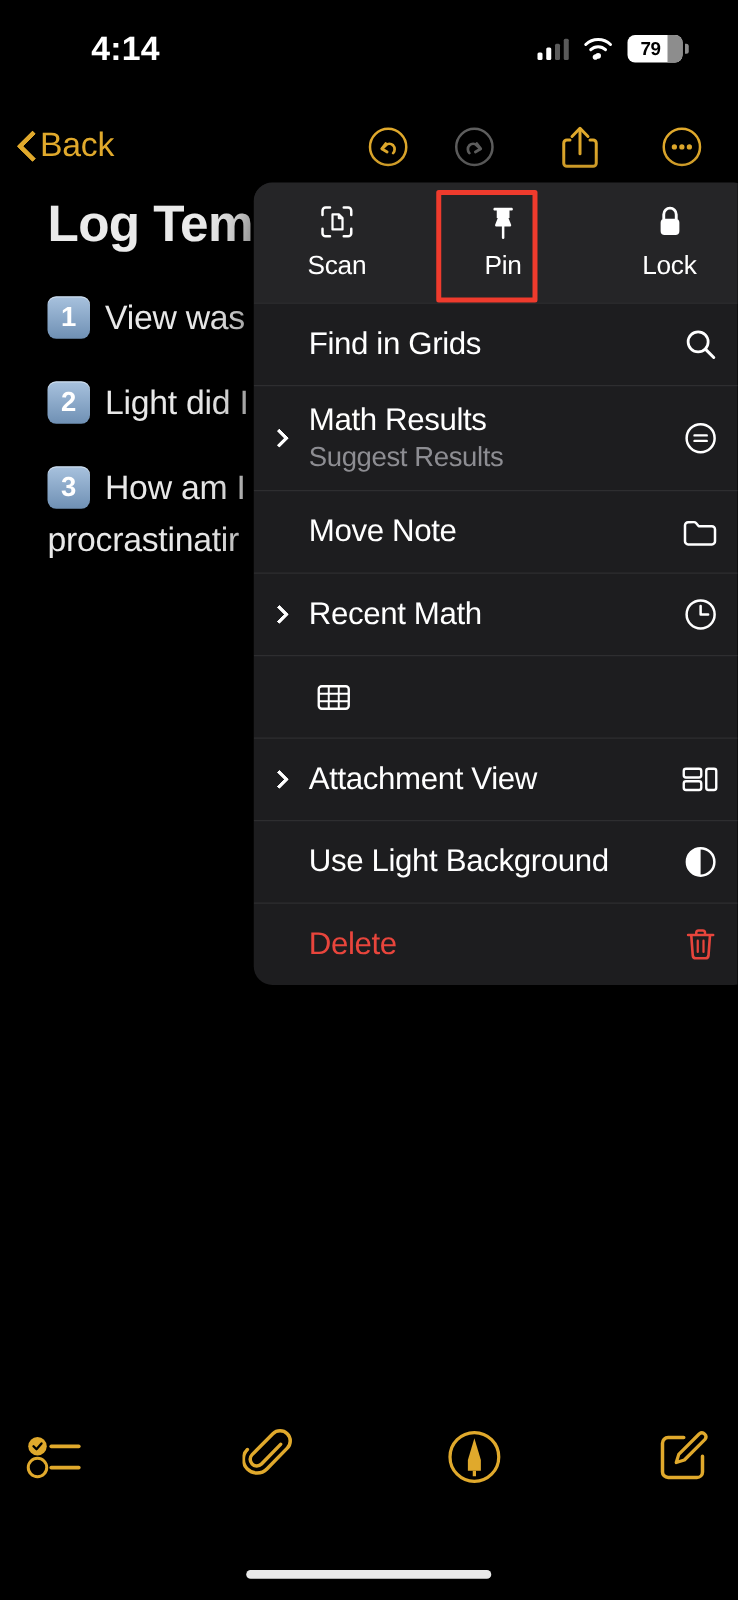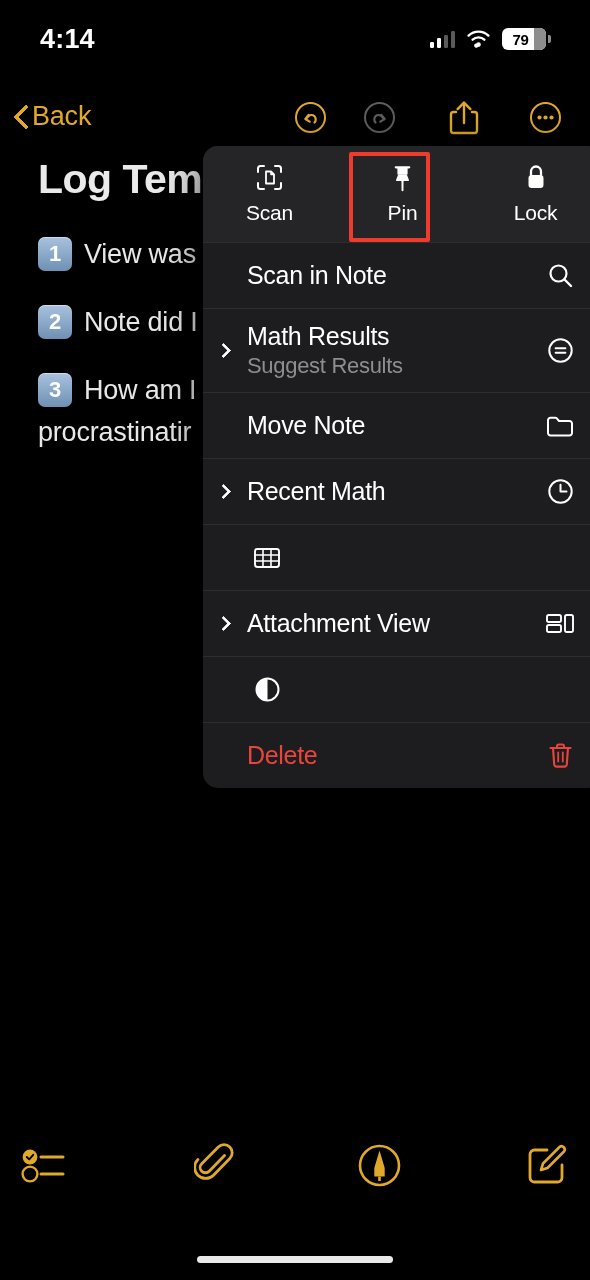--- a/index.html
+++ b/index.html
@@ -15,20 +15,21 @@
 
   
   #status-bar{
     position:absolute; top:0; left:0; width:590px; height:72px;
     display:flex; align-items:center; justify-content:space-between;
     padding:0 44px 0 40px;
   }
   #status-time{
     font-size:27px; font-weight:bold; letter-spacing:.2px; color:#fff;
     margin-top:6px;
+    margin-left:33px;
   }
   #status-right{ display:flex; align-items:center; gap:11px; margin-top:6px; }
   .cell-bars{ display:flex; align-items:flex-end; gap:2.5px; height:17px; }
   .cell-bars i{ display:block; width:4.5px; background:#fff; border-radius:1.2px; }
   .cell-bars i:nth-child(1){ height:6px; }
   .cell-bars i:nth-child(2){ height:9.5px; }
   .cell-bars i:nth-child(3){ height:13px; background:#5a5a5a; }
   .cell-bars i:nth-child(4){ height:17px; background:#5a5a5a; }
   .batt{
     position:relative; width:44px; height:22px;
@@ -239,21 +240,21 @@
 <div id="note-body">
   <div id="note-title">Log Tem</div>
 
   <div class="note-line">
     <span class="num-badge">1</span>
     <span class="note-text">View was</span>
   </div>
 
   <div class="note-line">
     <span class="num-badge">2</span>
-    <span class="note-text">Note did I</span>
+    <span class="note-text">Light did I</span>
   </div>
 
   <div class="note-line">
     <span class="num-badge">3</span>
     <span class="note-text">How am I f</span>
   </div>
 
   <div id="note-wrap-line">procrastinatir</div>
 </div>
 
@@ -295,21 +296,21 @@
       </span>
       <span class="quick-label">Lock</span>
     </div>
 
     <div id="highlight-box"></div>
   </div>
 
   <div class="menu-row">
     <div class="row-arrow empty"></div>
     <div class="row-textwrap">
-      <span class="row-title">Scan in Note</span>
+      <span class="row-title">Find in Grids</span>
     </div>
     <div class="row-icon">
       <svg width="27" height="27" viewBox="0 0 27 27">
         <circle cx="11.5" cy="11.5" r="8" stroke="#fff" stroke-width="2.2" fill="none"></circle>
         <path d="M17.5 17.5l6.5 6.5" stroke="#fff" stroke-width="2.4" stroke-linecap="round"></path>
       </svg>
     </div>
   </div>
 
   <div class="menu-row" style="min-height:84px">
@@ -376,20 +377,23 @@
       <svg width="30" height="24" viewBox="0 0 30 24">
         <rect x="2" y="3" width="14" height="7" rx="1.8" stroke="#fff" stroke-width="1.9" fill="none"></rect>
         <rect x="2" y="13" width="14" height="7" rx="1.8" stroke="#fff" stroke-width="1.9" fill="none"></rect>
         <rect x="20" y="3" width="8" height="17" rx="1.8" stroke="#fff" stroke-width="1.9" fill="none"></rect>
       </svg>
     </div>
   </div>
 
   <div class="menu-row">
     <div class="row-arrow empty"></div>
+    <div class="row-textwrap">
+      <span class="row-title">Use Light Background</span>
+    </div>
     <div class="row-icon">
       <svg width="27" height="27" viewBox="0 0 27 27">
         <circle cx="13.5" cy="13.5" r="11" stroke="#fff" stroke-width="2" fill="none"></circle>
         <path d="M13.5 2.5a11 11 0 0 0 0 22z" fill="#fff"></path>
       </svg>
     </div>
   </div>
 
   <div class="menu-row destructive">
     <div class="row-arrow empty"></div>

